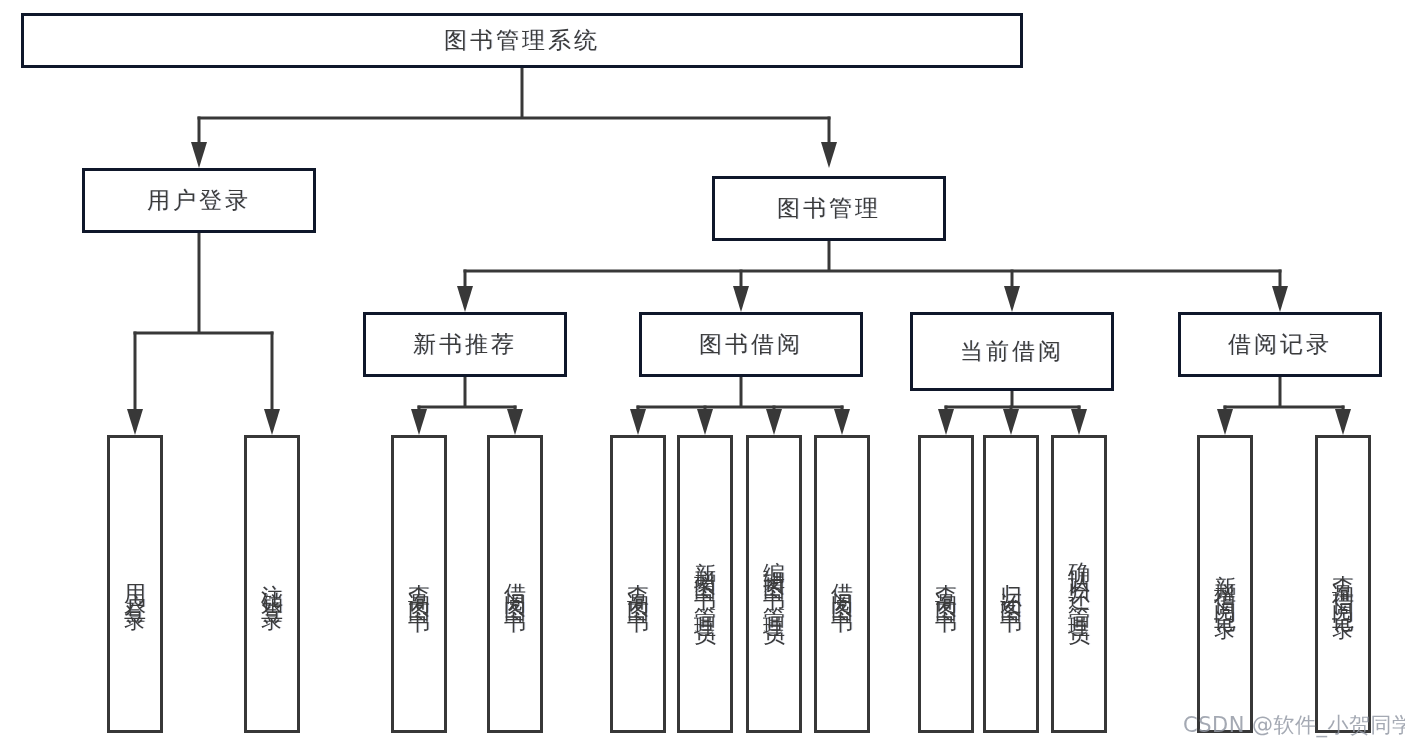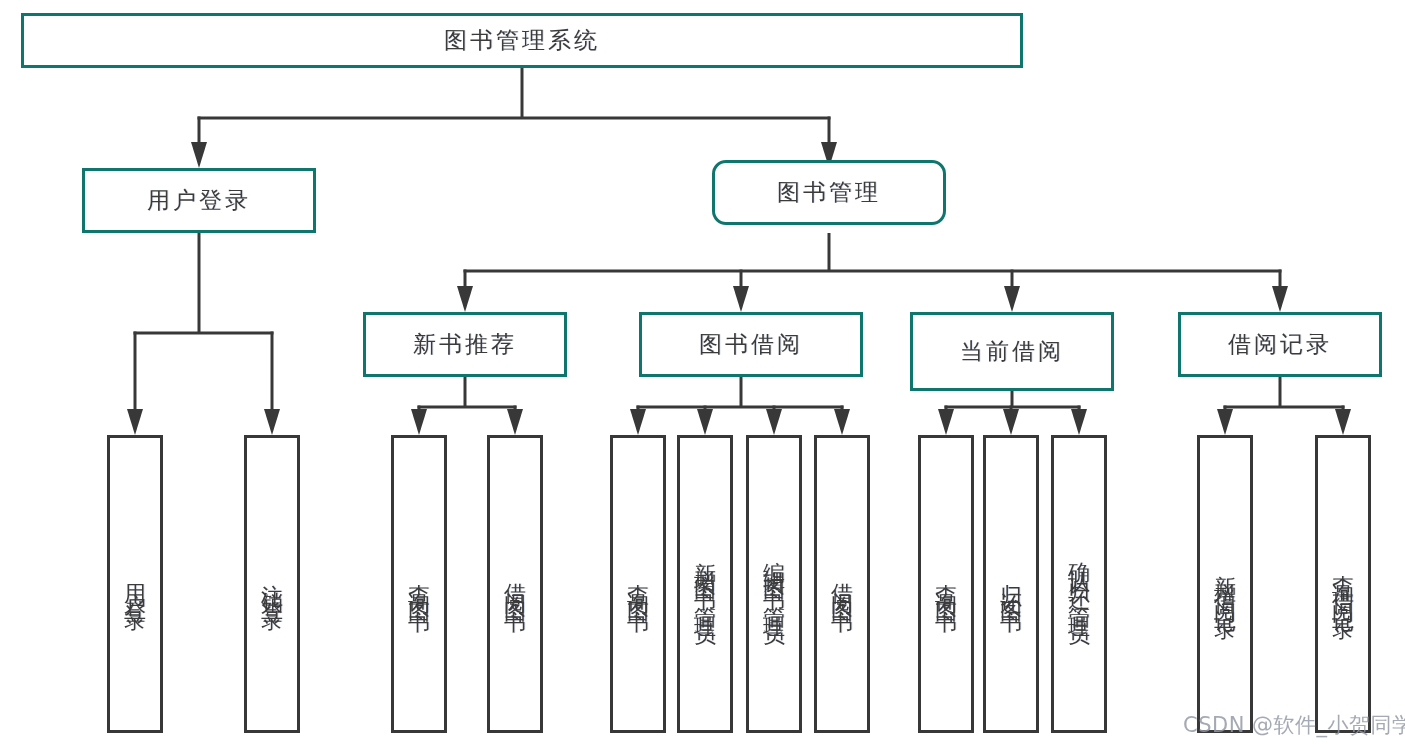--- a/index.html
+++ b/index.html
@@ -9,21 +9,21 @@
     background:#ffffff;
     overflow:hidden;
     font-family:"DejaVu Sans","Liberation Sans",sans-serif;
   }
   #connectors{position:absolute;left:0;top:0;width:1405px;height:747px;}
   #connectors line{stroke:#383838;stroke-width:3;}
   #connectors polygon{fill:#383838;}
   .hnode{
     position:absolute;
     box-sizing:border-box;
-    border:3px solid #0f766e;
+    border:3px solid #0f172a;
     background:#ffffff;
     display:flex;align-items:center;justify-content:center;
     font-size:23px;letter-spacing:3px;color:#3b3b3b;
     text-shadow:1px 0 0 rgba(90,120,200,0.18);
     white-space:nowrap;
   }
   .vnode{
     position:absolute;
     top:435px;width:56px;height:298px;
     box-sizing:border-box;
@@ -123,21 +123,21 @@
       <line x1="1225" y1="405.5" x2="1225" y2="417"></line>
       <polygon points="1217,409 1233,409 1225,435"></polygon>
       <line x1="1343" y1="405.5" x2="1343" y2="417"></line>
       <polygon points="1335,409 1351,409 1343,435"></polygon>
     </g>
   </svg>
 
   <div class="hnode" style="left:21px;top:13px;width:1002px;height:55px;">图书管理系统</div>
 
   <div class="hnode" style="left:82px;top:168px;width:234px;height:65px;">用户登录</div>
-  <div class="hnode" style="left:712px;top:160px;width:234px;height:65px;border-radius:14px;">图书管理</div>
+  <div class="hnode" style="left:712px;top:176px;width:234px;height:65px;">图书管理</div>
 
   <div class="hnode" style="left:363px;top:312px;width:204px;height:65px;text-align:center;">新书推荐</div>
   <div class="hnode" style="left:639px;top:312px;width:224px;height:65px;">图书借阅</div>
   <div class="hnode" style="left:910px;top:312px;width:204px;height:79px;">当前借阅</div>
   <div class="hnode" style="left:1178px;top:312px;width:204px;height:65px;">借阅记录</div>
 
   <div class="vnode" style="left:107px;">
     <span>用户登录</span>
   </div>
   <div class="vnode" style="left:244px;">

